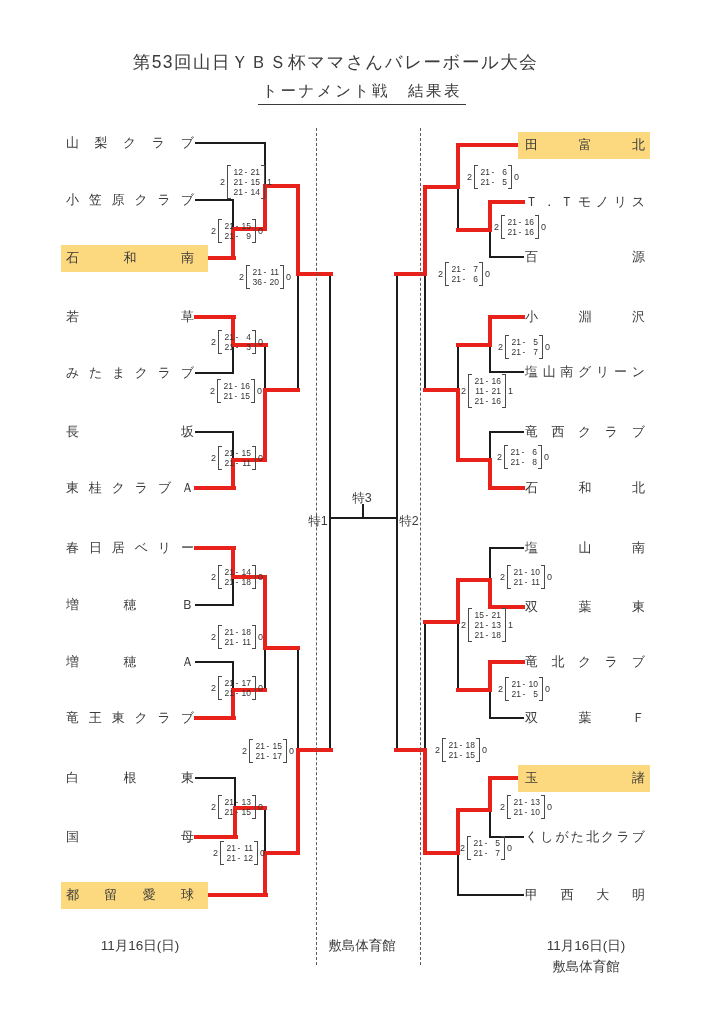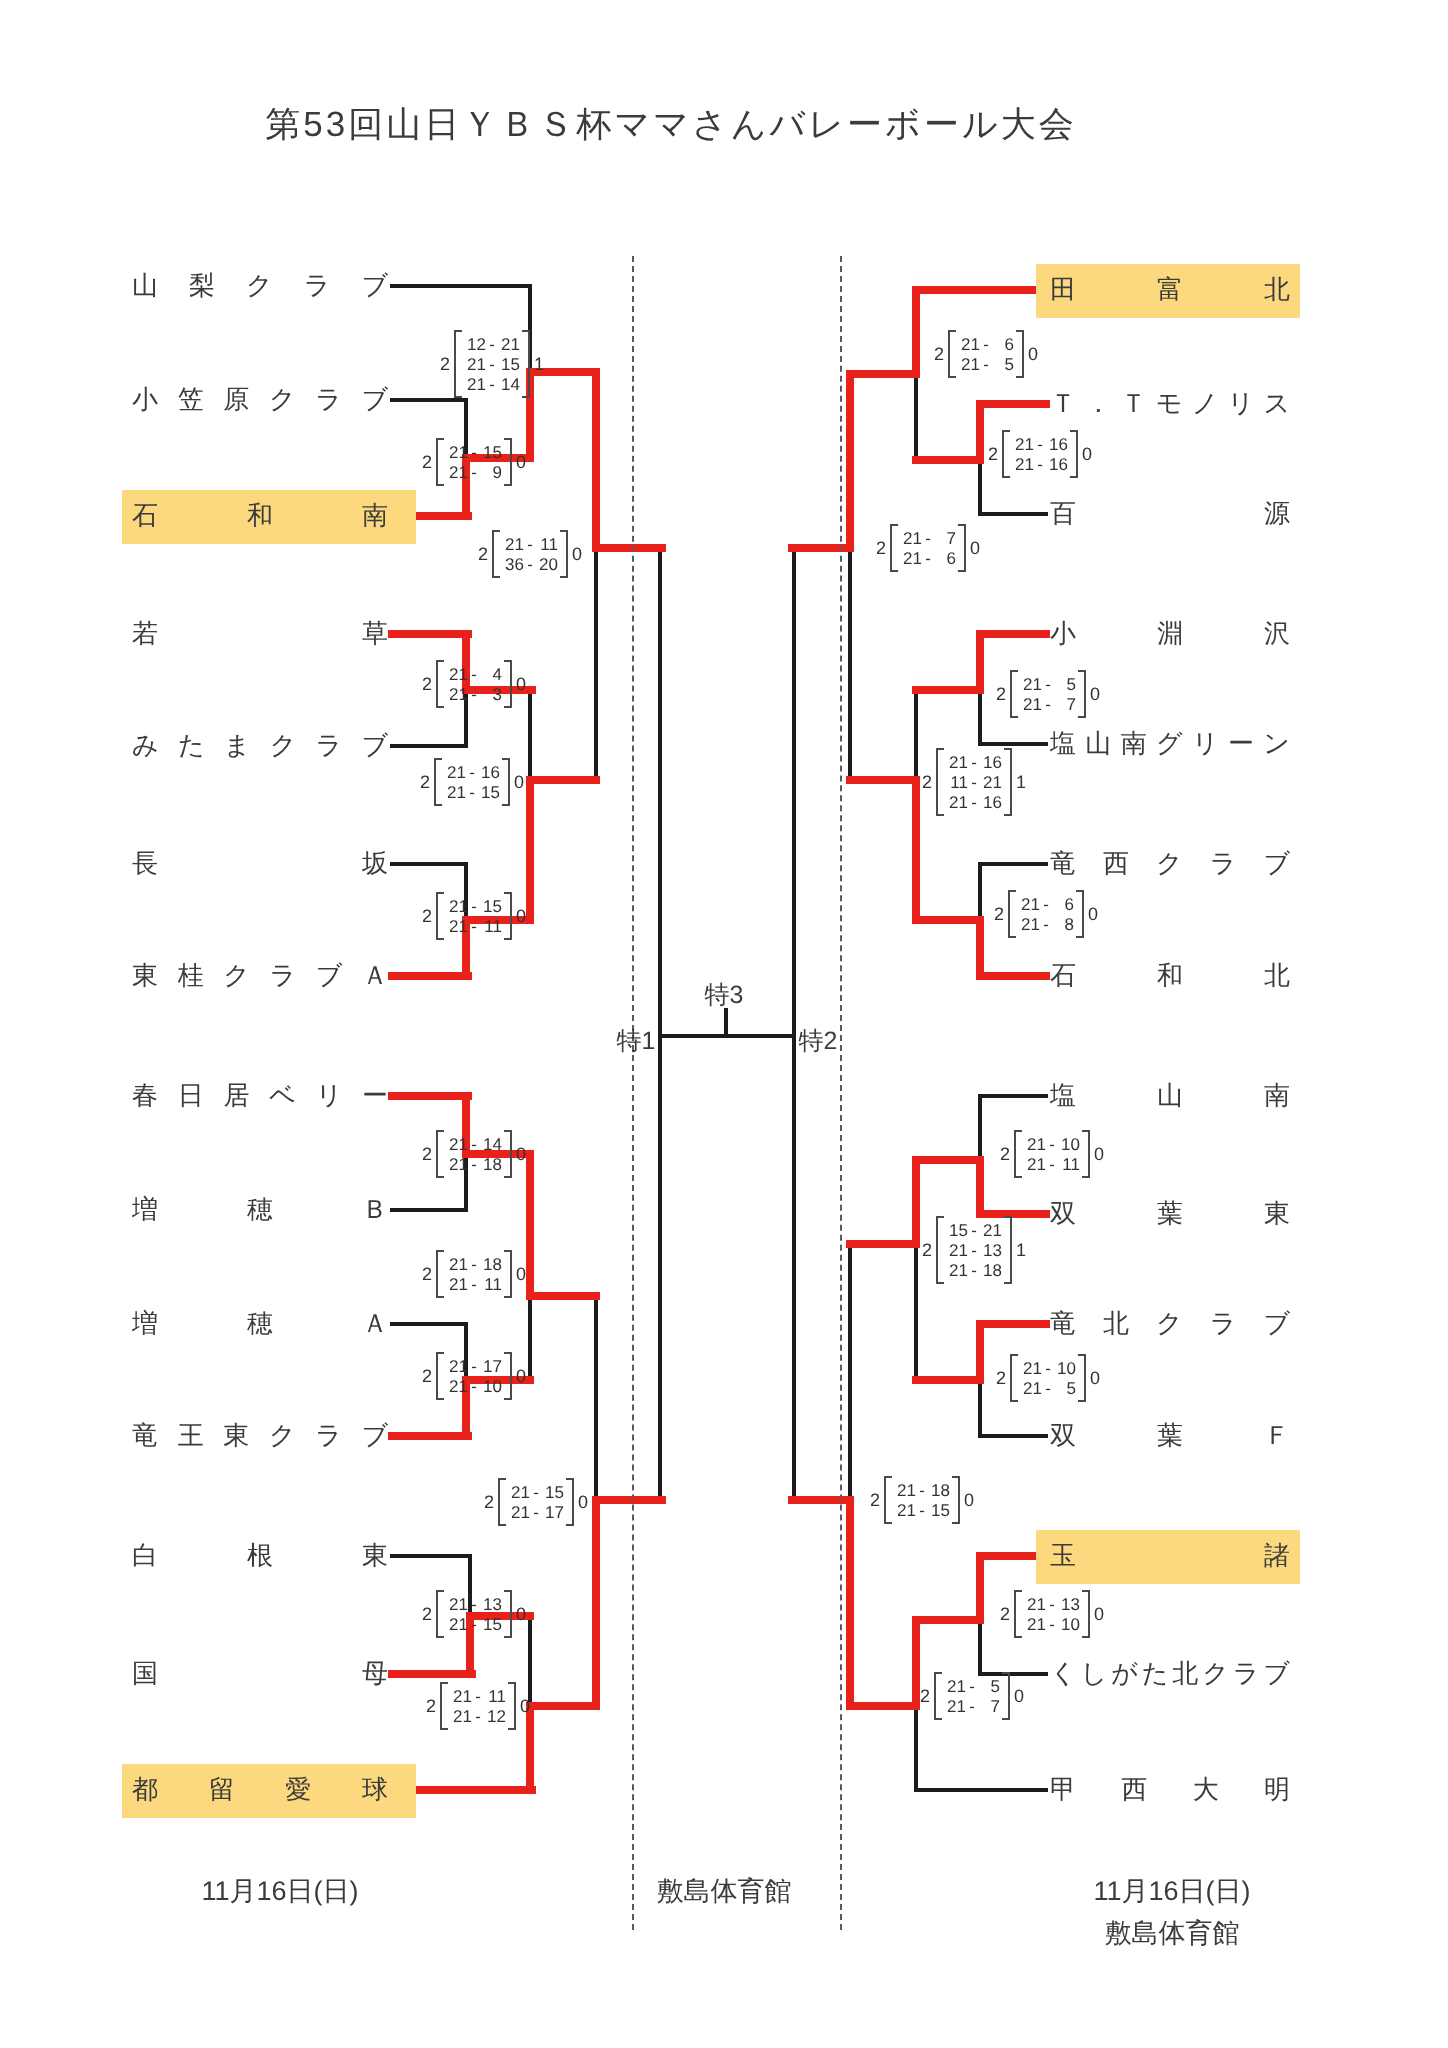--- a/index.html
+++ b/index.html
@@ -26,20 +26,23 @@
   .score .set i{width:11px;text-align:right;font-style:normal;}
   .score .set b{width:6px;text-align:center;font-weight:normal;}
   .toku{position:absolute;font-size:12.5px;color:#3b3b3b;transform:translate(-50%,-50%);white-space:nowrap;}
   .venue{position:absolute;width:240px;text-align:center;font-size:13.5px;line-height:21px;color:#3b3b3b;}
 </style>
 </head>
 <body>
 
 <div id="page">
   <div id="title">第53回山日ＹＢＳ杯ママさんバレーボール大会</div>
+  <div id="subtitle-wrap">
+    <span id="subtitle">トーナメント戦　結果表</span>
+  </div>
   <div id="bracket">
       <div class="seg b" style="left: 195.3px; top: 142.3px; width: 70.4px; height: 1.4px;"></div>
       <div class="seg b" style="left: 195.3px; top: 199.3px; width: 38.4px; height: 1.4px;"></div>
       <div class="seg b" style="left: 232.3px; top: 199.3px; width: 1.4px; height: 30.4px;"></div>
       <div class="seg b" style="left: 264.3px; top: 142.3px; width: 1.4px; height: 44.4px;"></div>
       <div class="seg b" style="left: 195.3px; top: 372.3px; width: 38.4px; height: 1.4px;"></div>
       <div class="seg b" style="left: 232.3px; top: 344.3px; width: 1.4px; height: 29.4px;"></div>
       <div class="seg b" style="left: 195.3px; top: 431.3px; width: 38.4px; height: 1.4px;"></div>
       <div class="seg b" style="left: 232.3px; top: 431.3px; width: 1.4px; height: 29.4px;"></div>
       <div class="seg b" style="left: 264.3px; top: 344.3px; width: 1.4px; height: 46.4px;"></div>

